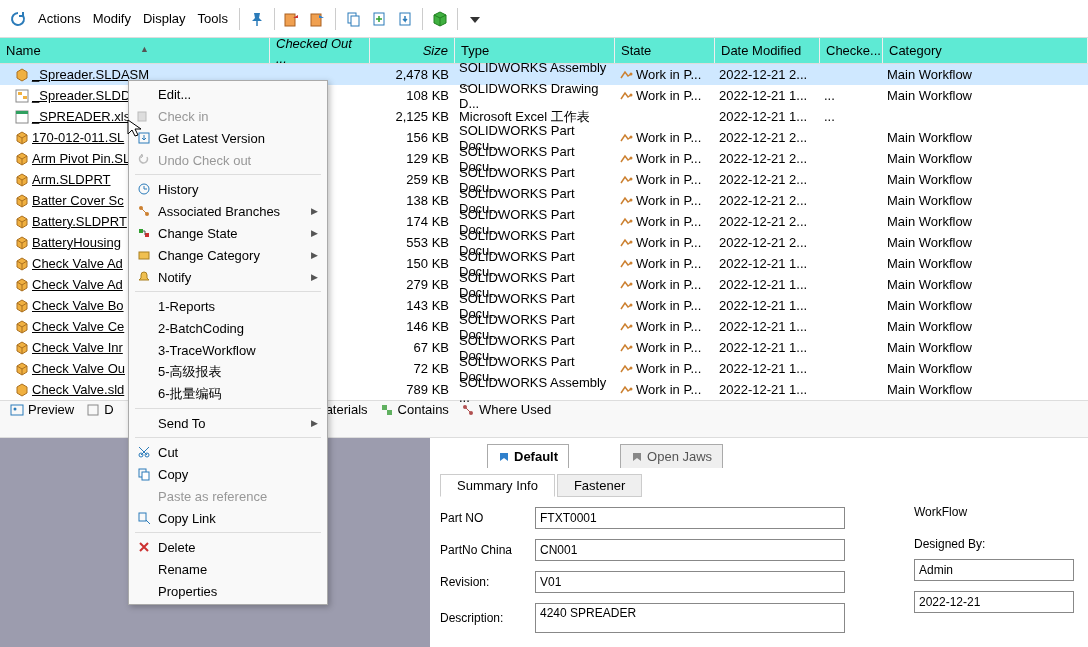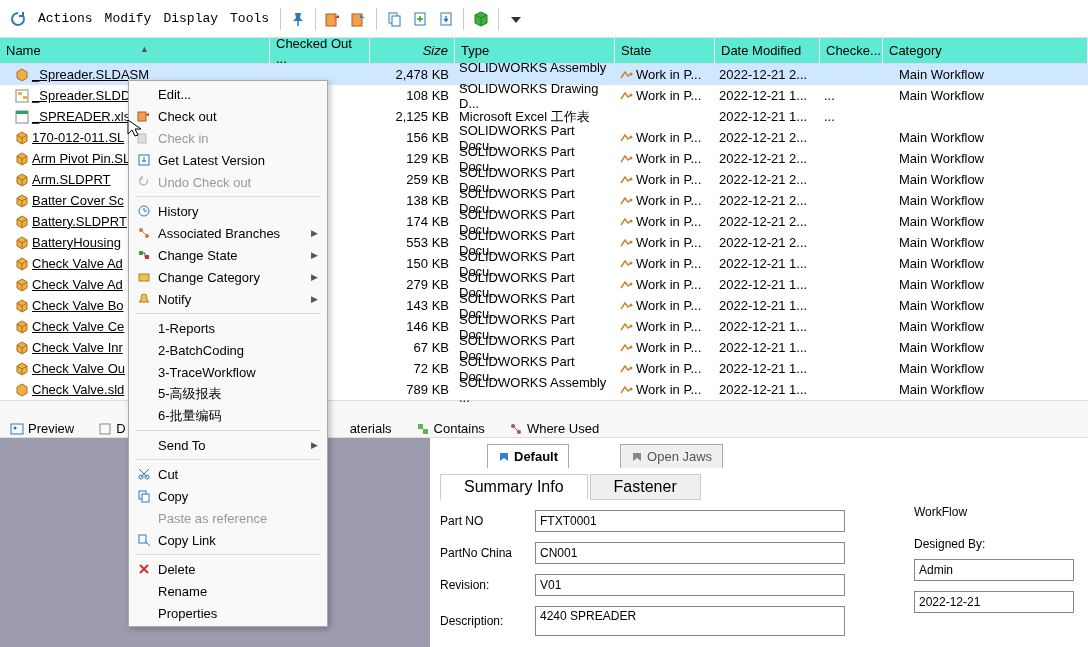--- a/index.html
+++ b/index.html
@@ -1,78 +1,78 @@
 <!DOCTYPE html>
 <html><head>
 <meta charset="utf-8">
 <style>
 * { box-sizing: border-box; margin: 0; padding: 0; font-family: "Segoe UI", Tahoma, sans-serif; font-size: 13px; }
 body { background: #fff; width: 1088px; height: 647px; overflow: hidden; position: relative; }
 
 
 .toolbar { height: 38px; display: flex; align-items: center; padding: 0 6px; gap: 2px; border-bottom: 1px solid #ddd; }
 .tb-icon { width: 24px; height: 24px; display: flex; align-items: center; justify-content: center; cursor: pointer; border-radius: 2px; }
-.tb-menu { padding: 0 6px; cursor: pointer; height: 100%; display: flex; align-items: center; font-family: Liberation Mono, monospace; }
+.tb-menu { padding: 0 6px; cursor: pointer; height: 100%; display: flex; align-items: center; }
 .tb-sep { width: 1px; height: 22px; background: #ccc; margin: 0 3px; }
 
 
 .header-row { height: 26px; display: flex; align-items: center; background: #5eead4; border-bottom: 1px solid #ddd; }
 .col { padding: 0 6px; height: 100%; display: flex; align-items: center; border-right: 1px solid #eee; }
 .col-name { width: 270px; }
-.col-checked { width: 100px; }
+.col-checked { width: 100px; font-style: italic; }
 .col-size { width: 85px; justify-content: flex-end; font-style: italic; }
 .col-type { width: 160px; }
 .col-state { width: 100px; }
 .col-date { width: 105px; }
 .col-checke { width: 63px; }
 .col-category { flex: 1; }
 
 .sort-arrow { position: absolute; left: 140px; top: 44px; font-size: 9px; color: #555; }
 
 
 .data-row { height: 21px; display: flex; align-items: center; }
 .data-row.selected { background: #cfe8ff; }
 .cell-name { width: 270px; padding-left: 14px; display: flex; align-items: flex-start; gap: 2px; text-decoration: underline; }
 .cell-size { width: 85px; text-align: right; padding-right: 6px; }
 .cell-type { width: 160px; padding-left: 4px; }
 .cell-state { width: 100px; padding-left: 4px; display: flex; align-items: center; gap: 3px; }
 .cell-date { width: 105px; padding-left: 4px; }
 .cell-checke { width: 63px; padding-left: 4px; }
-.cell-category { flex: 1; padding-left: 4px; margin-left: 12px; }
+.cell-category { flex: 1; padding-left: 4px; }
 .cell-checked { width: 100px; }
 
 .file-icon { width: 16px; height: 16px; flex-shrink: 0; }
 .state-icon { width: 14px; height: 14px; flex-shrink: 0; }
 
 
 .context-menu { position: absolute; left: 128px; top: 80px; width: 200px; background: #f9f9f9; border: 1px solid #aaa; box-shadow: 2px 2px 6px rgba(0,0,0,0.25); padding: 2px 0; z-index: 100; }
 .menu-item { height: 22px; display: flex; align-items: center; padding: 0 4px; cursor: default; position: relative; }
 .menu-item.disabled { color: #989898; }
 .menu-icon { width: 22px; display: flex; align-items: center; justify-content: center; }
 .menu-label { flex: 1; padding-left: 3px; }
 .menu-arrow { width: 12px; font-size: 9px; color: #555; }
 .menu-sep { height: 1px; background: #ddd; margin: 3px 6px; }
 .highlight-box { position: absolute; border: 3px solid #e03030; border-radius: 6px; pointer-events: none; }
 
 
-.bottom-tabs { height: 26px; display: flex; align-items: flex-start; padding: 18px 6px; gap: 16px; background: #f8f8f8; border-top: 1px solid #ddd; border-bottom: 1px solid #ddd; }
+.bottom-tabs { height: 26px; display: flex; align-items: flex-end; padding: 18px 6px; gap: 4px; background: #f8f8f8; border-top: 1px solid #ddd; border-bottom: 1px solid #ddd; }
 .btab { display: flex; align-items: center; gap: 4px; cursor: pointer; padding: 2px 4px; }
 
 
 .preview-panel { display: flex; height: 220px; }
 .preview-left { width: 430px; background: #9c9cae; }
 .preview-right { flex: 1; background: #fff; padding: 6px 10px; }
 
 .sub-tabs { display: flex; gap: 4px; margin-bottom: 6px; }
 .sub-tab { padding: 4px 10px; border: 1px solid #aaa; border-bottom: none; background: #fff; cursor: pointer; display: flex; align-items: center; gap: 4px; margin-left: 47px; }
 .sub-tab.active { font-weight: bold; }
 .sub-tab.inactive { background: #efefef; color: #555; }
 
 .section-tabs { display: flex; gap: 2px; margin-bottom: 10px; }
-.section-tab { padding: 3px 23px; border: 1px solid #ccc; font-size: 16px; cursor: pointer; }
+.section-tab { padding: 3px 16px; border: 1px solid #ccc; font-size: 13px; cursor: pointer; }
 .section-tab.active { background: #fff; border-bottom-color: #fff; }
 .section-tab.inactive { background: #efefef; }
 
 .form-row { display: flex; align-items: center; margin-bottom: 10px; }
 .form-label { width: 95px; font-size: 12px; }
 .form-input { width: 310px; height: 22px; border: 1px solid #888; padding: 0 4px; font-size: 12px; }
 .form-textarea { width: 310px; height: 30px; border: 1px solid #888; padding: 2px 4px; font-size: 12px; resize: none; }
 
 .wf-panel { position: absolute; right: 14px; top: 505px; width: 160px; }
 .wf-label { font-size: 12px; margin-bottom: 8px; }
@@ -589,29 +589,20 @@
   <div class="wf-label" style="margin-top:18px">Designed By:</div>
   <input class="wf-input" value="Admin" style="">
   <input class="wf-input" value="2022-12-21" style="">
 </div>
 
 <div class="context-menu">
   <div class="menu-item">
       <span class="menu-icon"></span>
       <span class="menu-label">Edit...</span>
     </div>
-  <div class="menu-item">
-      <span class="menu-icon">
-        <svg width="14" height="14">
-          <rect x="1" y="3" width="8" height="9" fill="#f0a050" stroke="#aa6020"></rect>
-          <path d="M8 6l4-2v3z" fill="#cc3030"></path>
-        </svg>
-      </span>
-      <span class="menu-label">Check out</span>
-    </div>
   <div class="menu-item disabled">
       <span class="menu-icon">
         <svg width="14" height="14">
           <rect x="1" y="3" width="8" height="9" fill="#ddd" stroke="#bbb"></rect>
         </svg>
       </span>
       <span class="menu-label">Check in</span>
     </div>
   <div class="menu-item">
       <span class="menu-icon">

